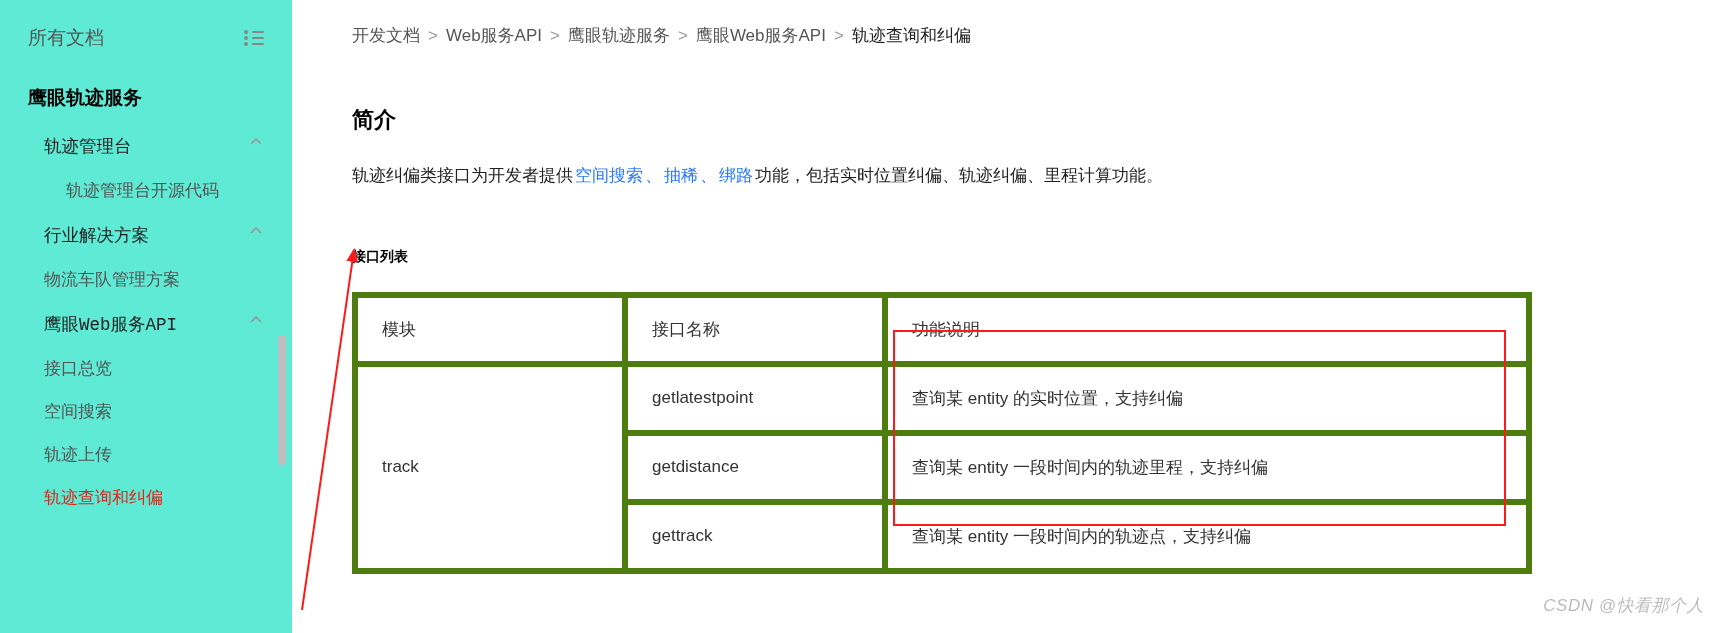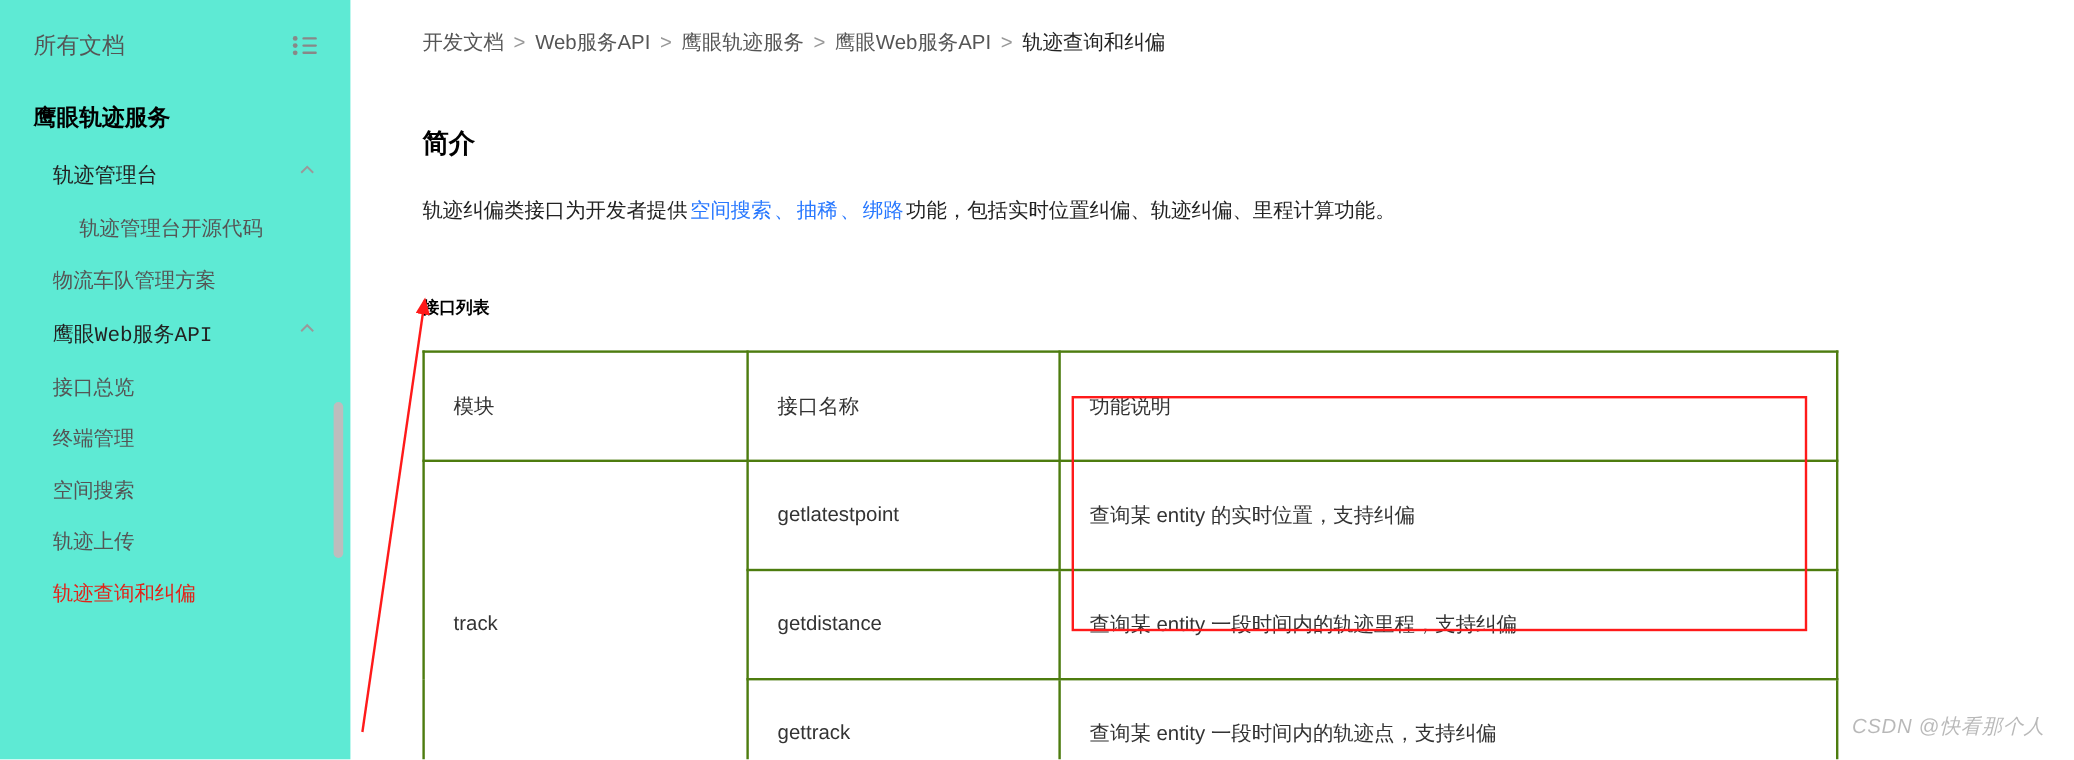--- a/index.html
+++ b/index.html
@@ -143,25 +143,25 @@
     font-weight: 700;
     color: #000;
     margin-bottom: 26px;
   }
   table.api-table {
     border-collapse: collapse;
     width: 100%;
     max-width: 1180px;
   }
   table.api-table th, table.api-table td {
-    border: 2px solid #4d7c0f;
+    border: 6px solid #4d7c0f;
     text-align: left;
     font-size: 17px;
     color: #333;
-    padding: 33px 24px;
+    padding: 20px 24px;
     vertical-align: middle;
   }
   table.api-table th {
     font-weight: 500;
     background: #fff;
     color: #333;
   }
   .col-module { width: 270px; }
   .col-ifname { width: 260px; }
 
@@ -212,32 +212,39 @@
       <li class="nav-l2">
         <span>轨迹管理台</span>
         <span class="chevron">
           <svg viewBox="0 0 16 16" width="16" height="16">
               <polyline points="3,10 8,5 13,10" fill="none" stroke="#999" stroke-width="1.6"></polyline>
             </svg>
         </span>
       </li>
       <li class="nav-l3">轨迹管理台开源代码</li>
 
+      <li class="nav-l2">
+        <span>行业解决方案</span>
+        <span class="chevron">
+          <svg viewBox="0 0 16 16" width="16" height="16">
+              <polyline points="3,10 8,5 13,10" fill="none" stroke="#999" stroke-width="1.6"></polyline>
+            </svg>
+        </span>
+      </li>
       <li class="nav-l3b">物流车队管理方案</li>
 
       <li class="nav-l2">
         <span>鹰眼Web服务API</span>
         <span class="chevron">
           <svg viewBox="0 0 16 16" width="16" height="16">
               <polyline points="3,10 8,5 13,10" fill="none" stroke="#999" stroke-width="1.6"></polyline>
             </svg>
         </span>
       </li>
       <li class="nav-l3b">接口总览</li>
-      <li class="nav-l3b">终端管理</li>
       <li class="nav-l3b">空间搜索</li>
       <li class="nav-l3b">轨迹上传</li>
       <li class="nav-l3b active">轨迹查询和纠偏</li>
     </ul>
 
     <div class="scroll-thumb"></div>
   </aside>
 
   <main class="content">
 

